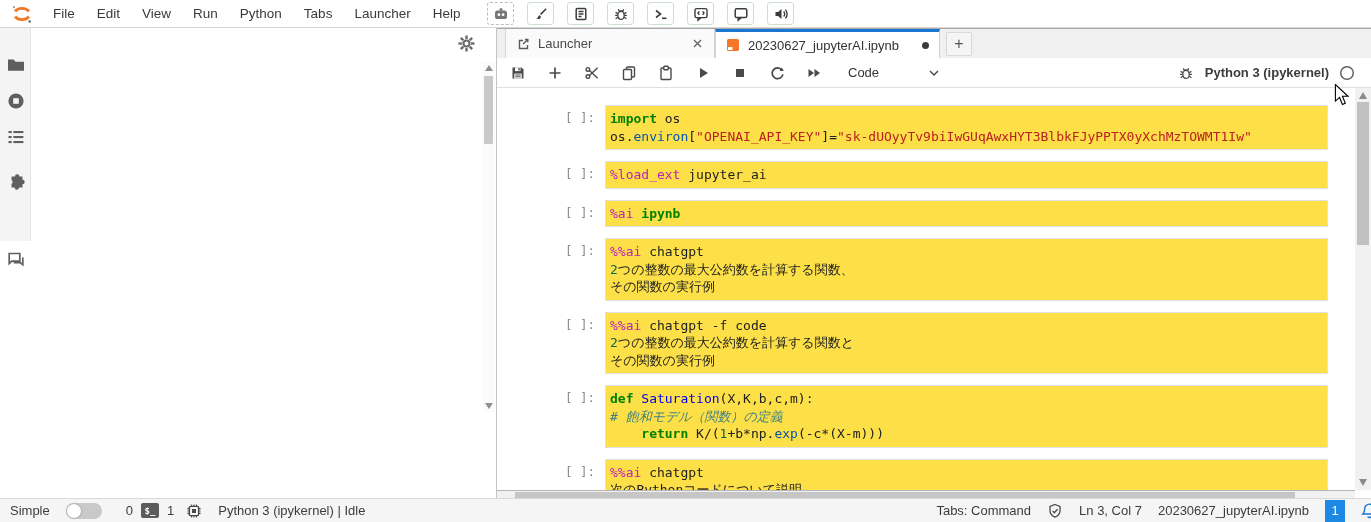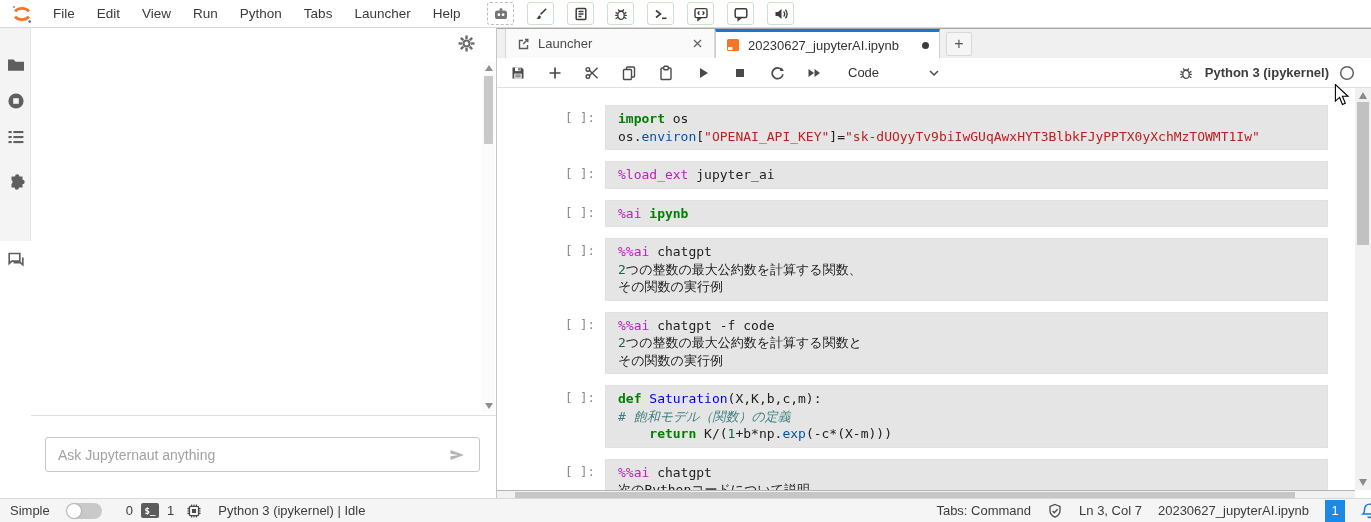--- a/index.html
+++ b/index.html
@@ -61,22 +61,22 @@
   .celltype { font-size:13px; color:#333; margin-left:6px; }
   .chev { margin-left:26px; }
   .tb-right { margin-left:auto; display:flex; align-items:center; gap:10px; padding-right:4px;font-weight:bold; }
   .kernel-name { font-size:13px; color:#3c3c3c; }
   
   .nb-area { position:relative; flex:1; background:#fff; overflow:hidden; }
   .cells { position:absolute; left:0; top:0; right:16px; bottom:8px; overflow:hidden; padding-top:17px; }
   .cell { display:flex; align-items:flex-start; padding-left:60px; margin-bottom:11px; }
   .prompt { width:38px; flex:none; text-align:right; color:#8c8c8c;
             font:12.5px "DejaVu Sans Mono", monospace; padding-top:5px; }
-  .cell-input { flex:1; margin-left:10px; margin-right:27px; background:#e5e5e5;
-                border:1px solid #e1e1e1; padding:4px 12px; }
+  .cell-input { flex:1; margin-left:10px; margin-right:27px; background:#fde047;
+                border:1px solid #e1e1e1; padding:4px 4px; }
   .code-line { font:13px/17.5px "DejaVu Sans Mono", monospace; white-space:pre; color:#212121; }
   .tok-kw{color:#008000;font-weight:bold} .tok-magic{color:#bb22bb}
   .tok-str{color:#ba2121} .tok-prop{color:#0055aa} .tok-def{color:#0000e5}
   .tok-num{color:#116644} .tok-cmt{color:#408080;font-style:italic} .tok-txt{color:#212121}
   
   .v-scroll { position:absolute; top:0; right:0; width:16px; bottom:8px; background:#f1f1f1; }
   .v-scroll .arr-up,.v-scroll .arr-dn { position:absolute; left:4px; width:0; height:0;
      border-left:4.5px solid transparent; border-right:4.5px solid transparent; }
   .v-scroll .arr-up { top:4px; border-bottom:7px solid #8a8a8a; }
   .v-scroll .arr-dn { bottom:4px; border-top:7px solid #8a8a8a; }
@@ -223,28 +223,20 @@
           <rect x="7.3" y="0.5" width="2.4" height="16" transform="rotate(135 8.5 8.5)"></rect>
         </g>
         <circle cx="8.5" cy="8.5" r="4.6" fill="#fff"></circle>
         <circle cx="8.5" cy="8.5" r="3" fill="#fff" stroke="#6b6b6b" stroke-width="2.1"></circle>
       </svg>
       <div class="chat-scroll">
         <div class="arr-up"></div>
         <div class="thumb"></div>
         <div class="arr-dn"></div>
       </div>
-      <div class="chat-footer">
-        <div class="chat-inputbox">
-          <input type="text" placeholder="Ask Jupyternaut anything" style="">
-          <svg width="20" height="16" viewBox="0 0 17 16">
-            <path d="M2 13 L15.5 8 L2 3 L2 6.7 L10 8 L2 9.3 Z" fill="#b3b3b3"></path>
-          </svg>
-        </div>
-      </div>
     </div>
 
     <div class="main">
       <div class="tabbar">
         <div class="tab launcher">
           <svg width="14" height="14" viewBox="0 0 14 14" fill="none" stroke="#5a5a5a" stroke-width="1.4">
             <path d="M11.5 8 v3.5 h-8 v-8 H7"></path>
               <path d="M9 2.5 h2.8 v2.8"></path>
               <path d="M11.5 2.7 L7.2 7"></path>
           </svg>

